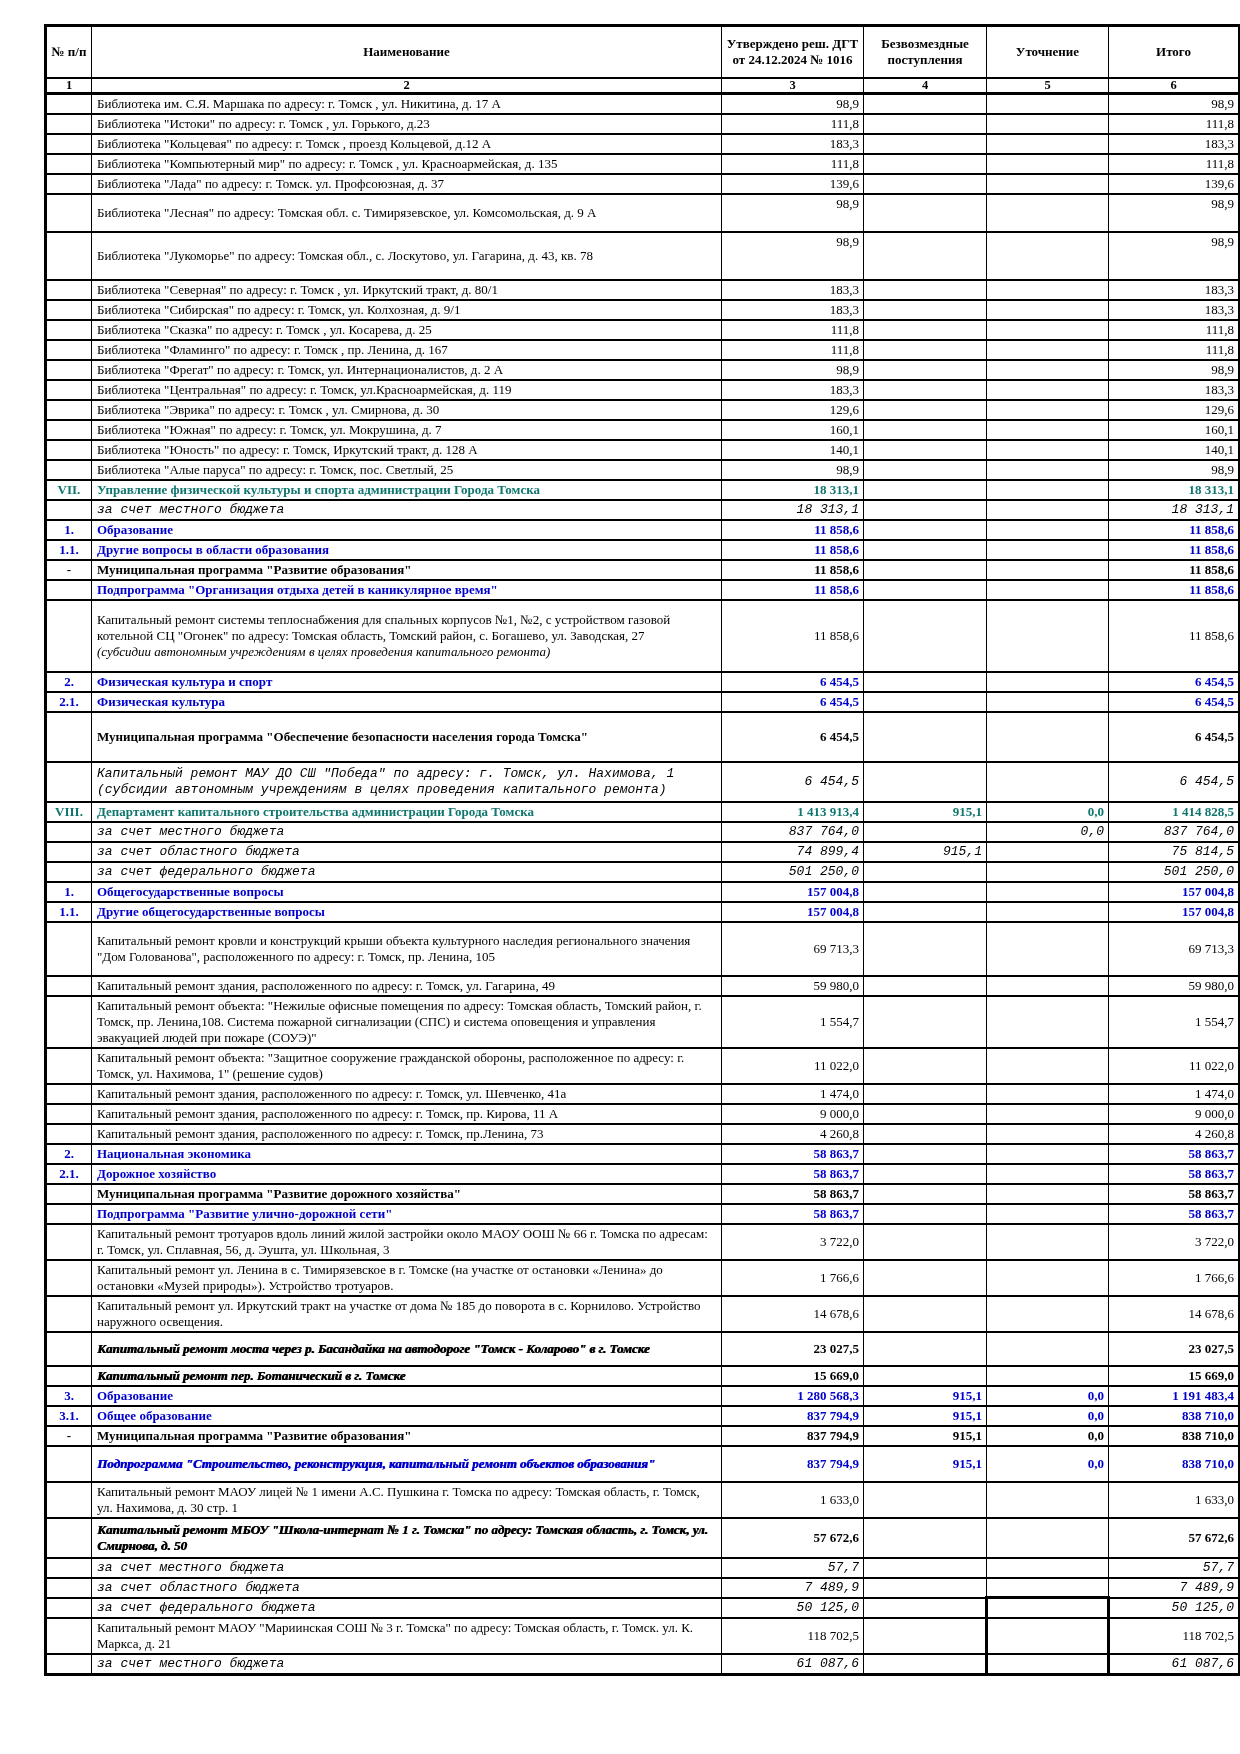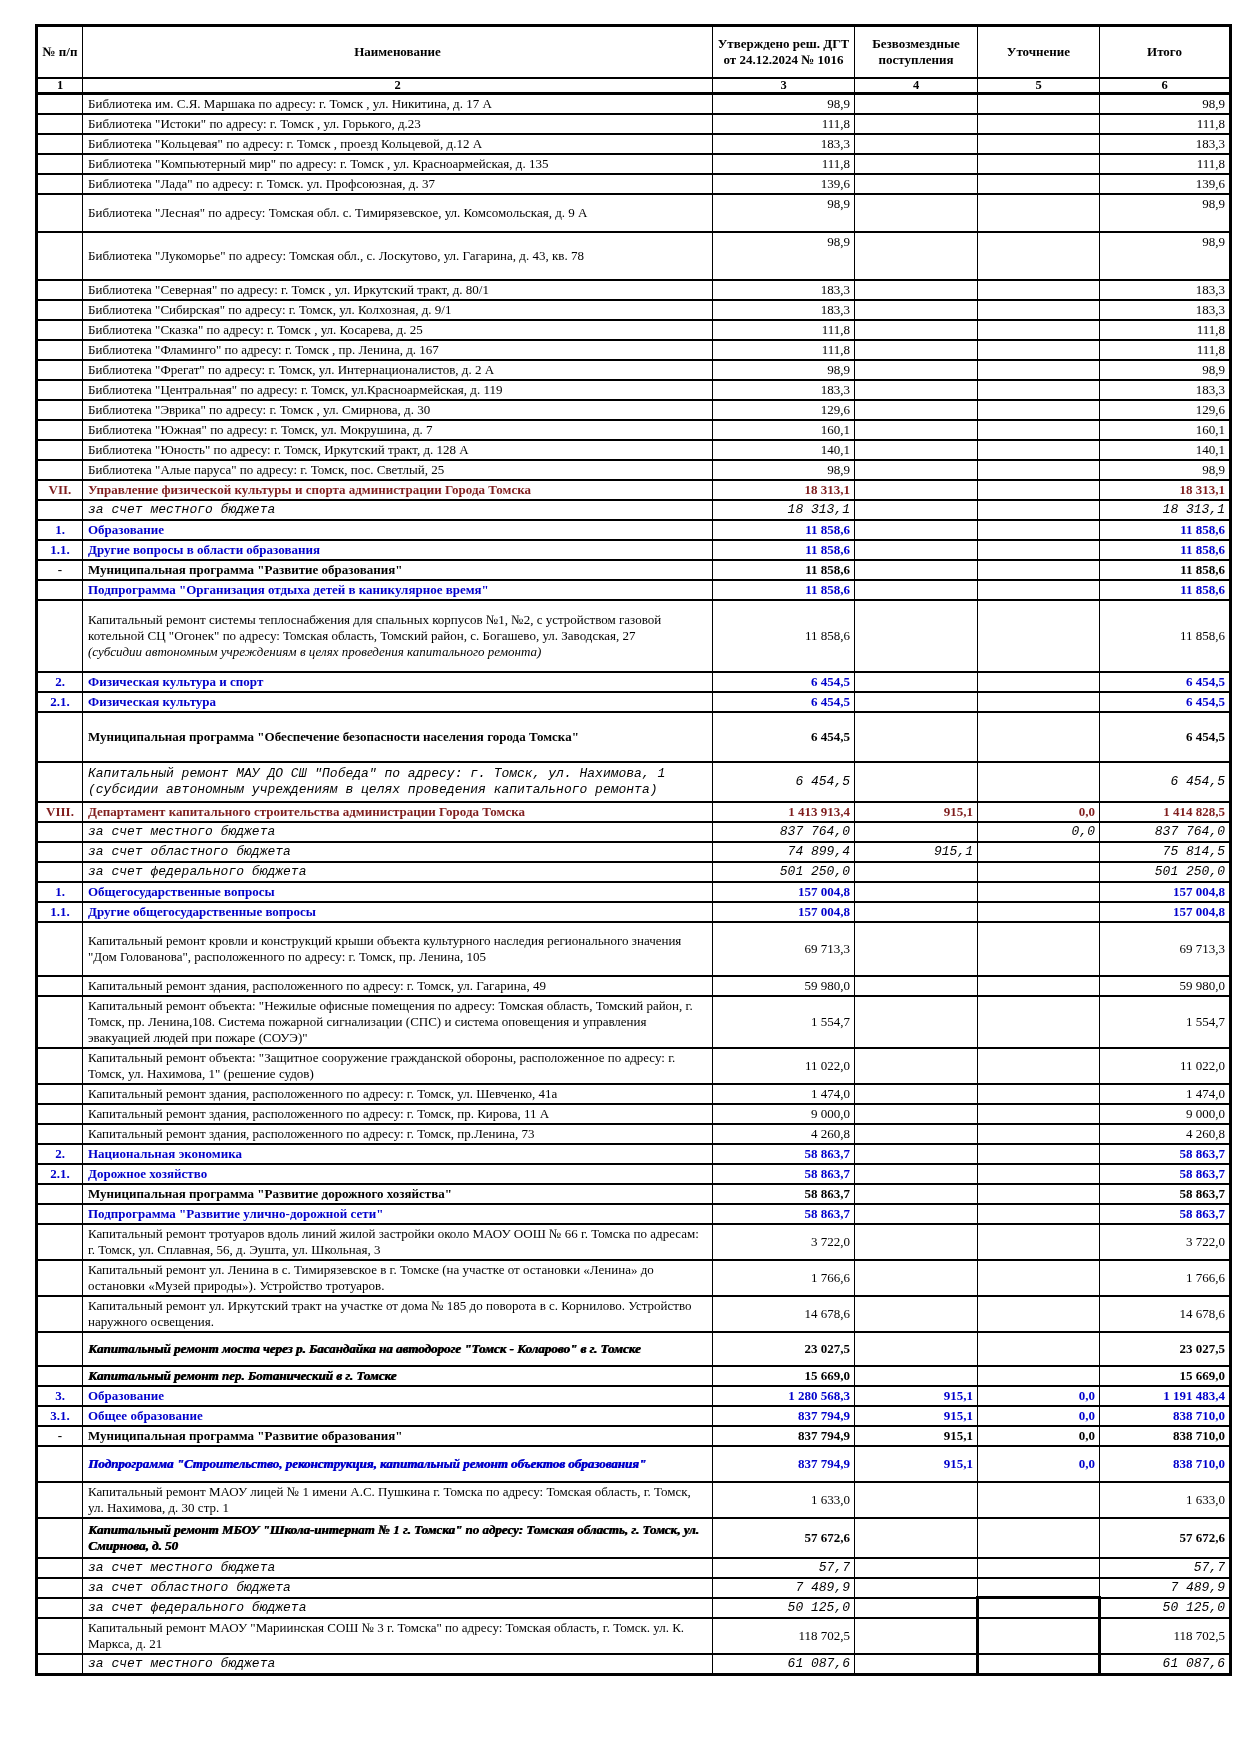--- a/index.html
+++ b/index.html
@@ -1,21 +1,21 @@
 <!DOCTYPE html>
 <html><head>
 <meta charset="utf-8">
 <style>
   html, body { margin: 0; padding: 0; background: #ffffff; }
   body {
     width: 1240px; height: 1754px;
     font-family: "Liberation Serif", "DejaVu Serif", serif;
     color: #000;
   }
-  .page { box-sizing: border-box; padding: 24px 10px 0 35px; }
+  .page { box-sizing: border-box; padding: 24px 10px 0 44px; }
   table.budget {
     border-collapse: collapse;
     table-layout: fixed;
     width: 1194px;
     border: 3px solid #000;
   }
   col.c1 { width: 46px; }
   col.c2 { width: 630px; }
   col.c3 { width: 142px; }
   col.c4 { width: 123px; }
@@ -32,21 +32,21 @@
   }
   thead th { font-weight: bold; text-align: center; }
   tr.head-row { height: 52px; }
   tr.colnum-row { height: 15px; }
   tr.colnum-row th { padding: 0 4px; border-bottom: 3px solid #000; font-size: 12.5px; line-height: 13px; }
   td.c-name { text-align: left; padding-left: 5px; }
   td.c-num { text-align: center; }
   td.c-val { text-align: right; white-space: nowrap; padding-right: 4px; }
   .note { font-style: italic; }
   tr.r-italic td { font-style: italic; font-family: Liberation Mono, monospace; }
-  tr.r-red td { color: #7f1d1d; font-weight: bold; }
+  tr.r-red td { color: #0f766e; font-weight: bold; }
   tr.r-blue td { color: #0000cc; font-weight: bold; }
   tr.r-bold td { font-weight: bold; }
   tr.smudge td.c-name { text-shadow: 0.7px 0 0 currentColor; font-style: italic; }
   tr.vtop td.c-val { vertical-align: top; }
   td.box-start { border-left: 3px solid #000; border-right: 3px solid #000; border-top: 3px solid #000; }
   td.box-mid   { border-left: 3px solid #000; border-right: 3px solid #000; }
   td.box-end   { border-left: 3px solid #000; border-right: 3px solid #000; border-bottom: 3px solid #000; }
 </style>
 </head>
 <body>

